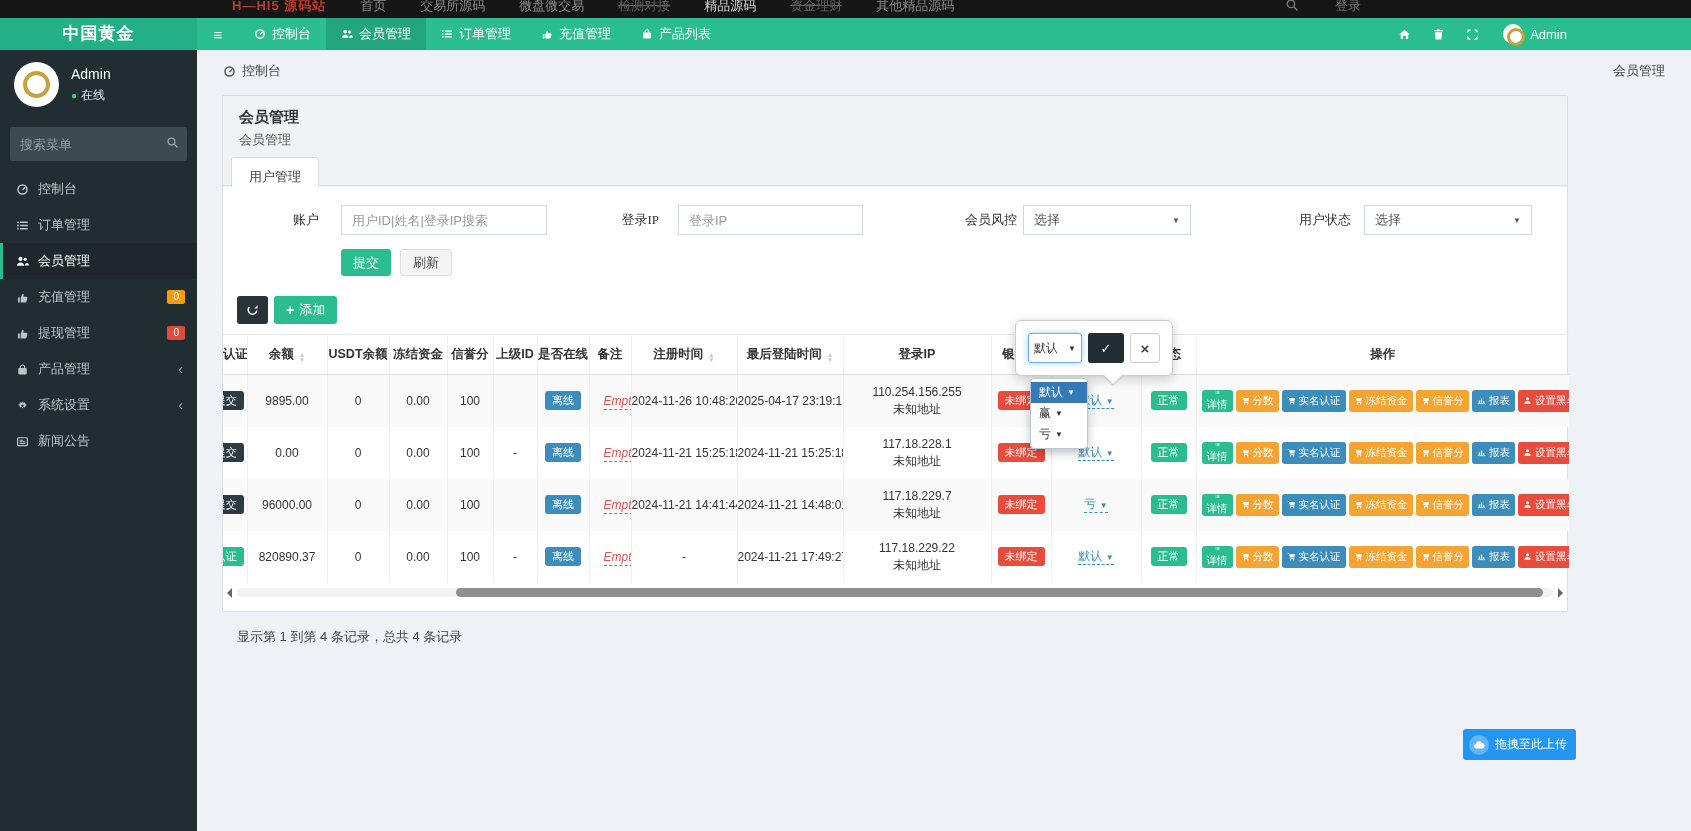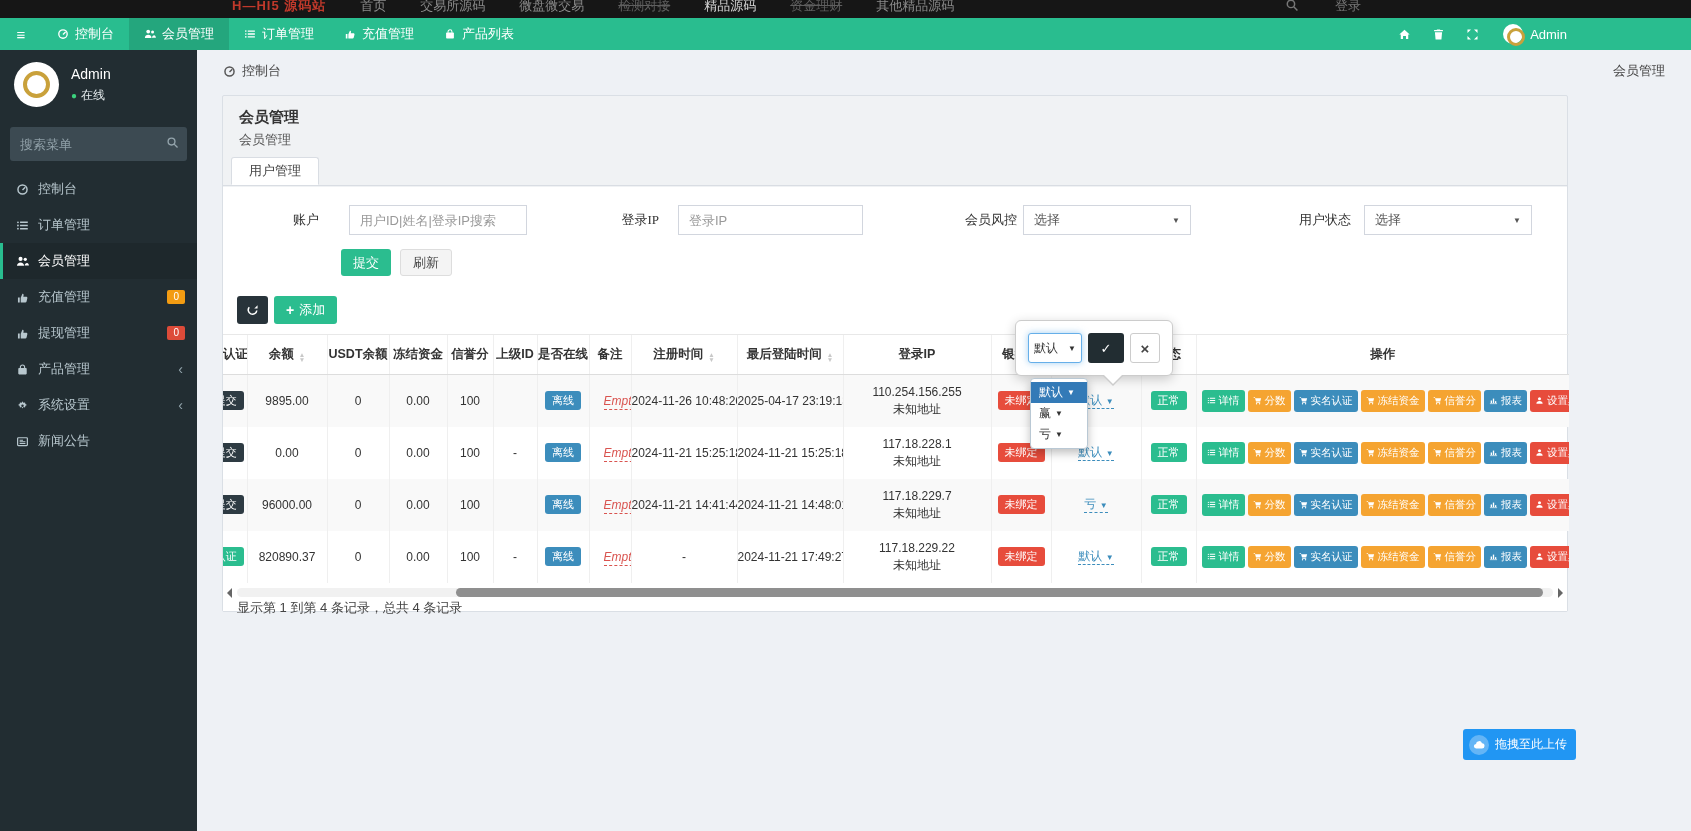--- a/index.html
+++ b/index.html
@@ -50,21 +50,21 @@
   
   .main { position:absolute; left:197px; top:50px; right:0; bottom:0; background:#eef1f5; }
   .breadcrumb-bar { height:42px; display:flex; align-items:center; justify-content:space-between; padding:0 26px; color:#444; font-size:13px; }
   .bc-left { display:flex; align-items:center; gap:6px; color:#444; }
 
   .card { position:absolute; left:25px; top:45px; width:1346px; height:517px; background:#f0f2f4; border:1px solid #dadfe5; border-radius:2px; }
   .card-head { padding:12px 16px 0; height:60px; }
   .card-title { font-size:15px; font-weight:bold; color:#333; }
   .card-sub { font-size:13px; color:#555; margin-top:4px; }
   .tabs { height:30px; padding-left:8px; border-bottom:1px solid #d9dde3; }
-  .tab { display:inline-block; background:#fff; border:1px solid #d9dde3; border-bottom-color:#fff; border-radius:3px 3px 0 0; padding:4px 17px; font-size:13px; color:#444; position:relative; top:1px; }
+  .tab { display:inline-block; background:#fff; border:1px solid #d9dde3; border-bottom-color:#fff; border-radius:3px 3px 0 0; padding:10px 17px; font-size:13px; color:#444; position:relative; top:1px; }
   .tab-content { position:absolute; left:0; right:0; top:91px; bottom:0; background:#fff; padding:14px; }
 
   
   .filter-row { position:relative; height:30px; margin-top:4px; }
   .f-label { position:absolute; top:0; height:30px; line-height:30px; text-align:right; color:#333; font-size:13px;font-family:Liberation Serif, serif; }
   .f-input { position:absolute; top:0; height:30px; border:1px solid #d2d6de; background:#fff; padding:0 10px; font-size:13px; color:#333; outline:none; }
   .f-input::placeholder { color:#999; }
   .f-select { position:absolute; top:0; height:30px; border:1px solid #d2d6de; background:#fff; padding:0 10px; font-size:13px; color:#555; display:flex; align-items:center; justify-content:space-between; }
   .f-select .caret { font-size:8px; color:#555; }
   .btn-row { margin-top:14px; margin-left:104px; display:flex; gap:9px; }
@@ -90,31 +90,31 @@
   .c-auth { overflow:hidden; }
   .auth-badge { margin-left:-18px; }
   .link-empty { color:#d9534f; font-style:italic; border-bottom:1px dashed #d9534f; padding-bottom:1px;margin-left:14px; }
   .link-risk { color:#3c8dbc; border-bottom:1px dashed #3c8dbc; padding-bottom:1px; }
   .link-risk .caret { font-size:8px; }
   .ip-line { line-height:17px; }
   .c-actions { padding-left:5px; }
   .actions-flex { display:flex; gap:3px; align-items:center; }
   .abtn { height:22px; display:inline-flex; align-items:center; gap:3px; padding:0 5px; border-radius:3px; color:#fff; font-size:10.5px; white-space:nowrap; flex:none; }
   .abtn .ic { width:9px; height:9px; }
-  .ab-green { background:#2bbd8f; } .ab-orange { background:#f5a431; } .ab-blue { background:#3c8dbc;text-align:center; } .ab-red { background:#e74c3c; }
+  .ab-green { background:#2bbd8f;flex-direction:column; } .ab-orange { background:#f5a431; } .ab-blue { background:#3c8dbc;text-align:center; } .ab-red { background:#e74c3c; }
 
   
   .hscroll { position:relative; height:14px; margin-top:2px; }
   .hs-track { position:absolute; left:14px; right:14px; top:3px; height:9px; background:#f1f1f1; border-radius:5px; }
   .hs-thumb { position:absolute; left:233px; width:1087px; top:3px; height:9px; background:#8f8f8f; border-radius:5px; }
   .hs-arrow { position:absolute; top:3px; width:0; height:0; border:5px solid transparent; }
   .hs-left { left:4px; border-right-color:#666; border-left:none; }
   .hs-right { right:4px; border-left-color:#666; border-right:none; }
 
-  .page-summary { margin-top:0; font-size:13px; color:#444; }
+  .page-summary { margin-top:29px; font-size:13px; color:#444; }
 
   
   .popup { position:absolute; left:1015px; top:320px; width:158px; height:56px; background:#fff; border:1px solid #ccc; border-radius:6px; box-shadow:0 3px 12px rgba(0,0,0,.2); display:flex; align-items:center; gap:6px; padding:0 12px; z-index:40; }
   .popup:before { content:""; position:absolute; left:86px; bottom:-11px; border:11px solid transparent; border-top-color:#ccc; border-bottom:none; }
   .popup:after { content:""; position:absolute; left:87px; bottom:-9px; border:10px solid transparent; border-top-color:#fff; border-bottom:none; }
   .pp-select { width:54px; height:30px; border:1px solid #66afe9; border-radius:3px; box-shadow:0 0 7px rgba(102,175,233,.6); display:flex; align-items:center; justify-content:space-between; padding:0 5px; font-size:12px; color:#333; background:#fff; }
   .pp-select .caret { font-size:8px; color:#333; }
   .pp-ok { width:36px; height:30px; background:#222d32; border-radius:3px; color:#fff; display:flex; align-items:center; justify-content:center; font-size:13px; }
   .pp-cancel { width:30px; height:30px; background:#fff; border:1px solid #ccc; border-radius:3px; color:#444; display:flex; align-items:center; justify-content:center; font-size:15px; font-weight:bold; }
 
@@ -218,20 +218,21 @@
   </div>
   <div class="ts-right">
     <span><svg class="ic" style="width:14px;height:14px;color:#777">
           <use href="#i-search"></use>
         </svg></span>
     <span>登录</span>
   </div>
 </div>
 
 <div class="navbar">
+  <div class="brand">中国黄金</div>
   <div class="nav-burger">≡</div>
   <div id="nav-items" style="display:flex">
       <div class="nav-item">
         <svg class="ic">
           <use href="#i-gauge"></use>
         </svg>
         <span>控制台</span>
       </div>
       <div class="nav-item active">
         <svg class="ic">
@@ -373,21 +374,21 @@
       <div class="card-title">会员管理</div>
       <div class="card-sub">会员管理</div>
     </div>
     <div class="tabs">
       <span class="tab">用户管理</span>
     </div>
     <div class="tab-content">
 
       <div class="filter-row">
         <span class="f-label" style="left:20px;width:62px">账户</span>
-        <input class="f-input" style="left: 112px; width: 178px;" placeholder="用户ID|姓名|登录IP搜索">
+        <input class="f-input" style="left: 104px; width: 206px;" placeholder="用户ID|姓名|登录IP搜索">
         <span class="f-label" style="left:352px;width:70px">登录IP</span>
         <input class="f-input" style="left: 441px; width: 185px;" placeholder="登录IP">
         <span class="f-label" style="left:714px;width:66px">会员风控</span>
         <div class="f-select" style="left:786px;width:168px">
             <span>选择</span>
             <span class="caret">▼</span>
           </div>
         <span class="f-label" style="left:1054px;width:60px">用户状态</span>
         <div class="f-select" style="left:1127px;width:168px">
             <span>选择</span>

